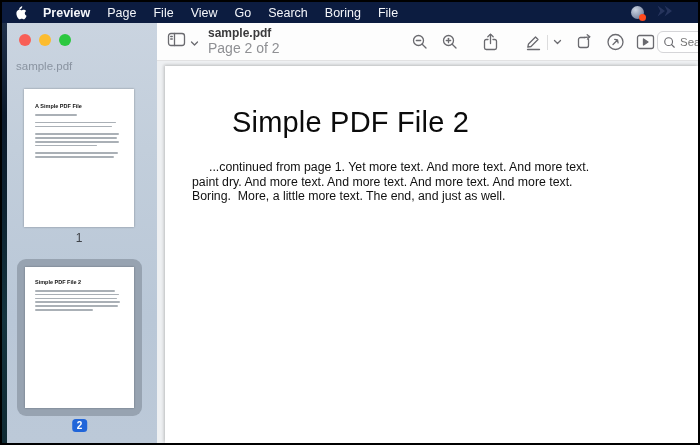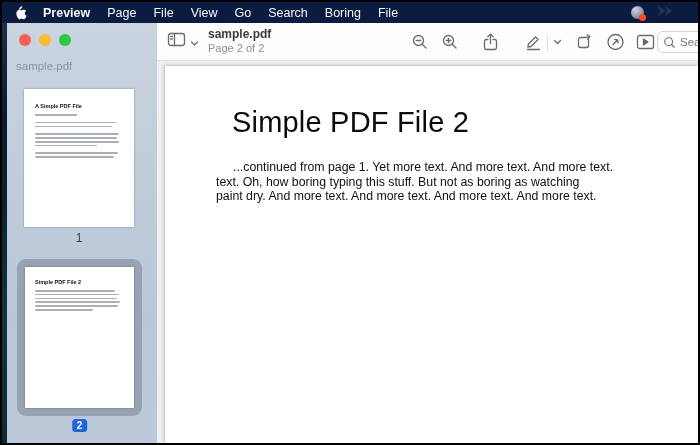--- a/index.html
+++ b/index.html
@@ -49,37 +49,37 @@
             background:#2065d9; color:#fff; font-size:10px; font-weight:bold;
             border-radius:3.5px; padding:1px 5px; }
 
   
   .main { position:absolute; left:155px; right:0; top:0; bottom:0; }
   .toolbar { position:absolute; left:0; right:0; top:0; height:38px; background:#fdfdfd;
              border-bottom:1px solid #e2e2e3; }
   .tb-left { position:absolute; left:10px; top:0; height:100%; display:flex; align-items:center; }
   .title-block { margin-left:9px; line-height:1.15; }
   .title { font-size:12px; font-weight:bold; color:#3a3a3c; }
-  .subtitle { font-size:11px; color:#8f9094; }
+  .subtitle { font-size:14px; color:#8f9094; }
   .ti { position:absolute; top:50%; transform:translateY(-50%); display:flex;
         align-items:center; justify-content:center; cursor:default; }
   .tdiv { position:absolute; left:390px; top:12px; height:15px; width:1px; background:#dcdcdd; }
   .search { position:absolute; left:500px; top:8px; width:90px; height:22px;
             border:1px solid #d5d5d8; border-radius:6px; background:#fff;
             display:flex; align-items:center; padding:0 5px; }
   .search input { border:none; outline:none; width:55px; font-size:11.5px;
                   color:#9a9aa0; margin-left:4px; font-family:"Liberation Sans",sans-serif; }
 
   .content { position:absolute; left:0; right:0; top:38px; bottom:0; background:#eef0f2; }
   .pdf-page { position:absolute; left:8px; top:5px; right:0; bottom:0; background:#fff;
               box-shadow:-1px -1px 3px rgba(0,0,0,.22); }
   .pdf-heading { position:absolute; left:67px; top:40px; font-size:29px; color:#0b0b0b;
                  white-space:nowrap; letter-spacing:.2px; }
   .pdf-body { position:absolute; left:27px; top:94px; font-size:12.3px; color:#111;
-              line-height:14.6px;margin-left:24px; }
+              line-height:14.6px; }
   .pdf-body .ln { white-space:pre; }
   .pdf-body .ln.first { padding-left:17px; }
 
   svg.icon { stroke:#6a6a6f; fill:none; stroke-width:1.3; stroke-linecap:round;
              stroke-linejoin:round; }
 </style>
 </head>
 <body>
 
 <div class="screen">
@@ -232,21 +232,21 @@
             </svg>
           <input type="text" placeholder="Search" style="">
         </div>
       </div>
 
       <div class="content">
         <div class="pdf-page">
           <div class="pdf-heading">Simple PDF File 2</div>
           <div class="pdf-body">
             <div class="ln first">...continued from page 1. Yet more text. And more text. And more text.</div>
-            <div class="ln">text. Oh, how boring typing this stuff. But not as boring as watching</div>
             <div class="ln">paint dry. And more text. And more text. And more text. And more text.</div>
+            <div class="ln">Boring.  More, a little more text. The end, and just as well.</div>
           </div>
         </div>
       </div>
 
     </div>
   </div>
 </div>
 
 </body></html>

